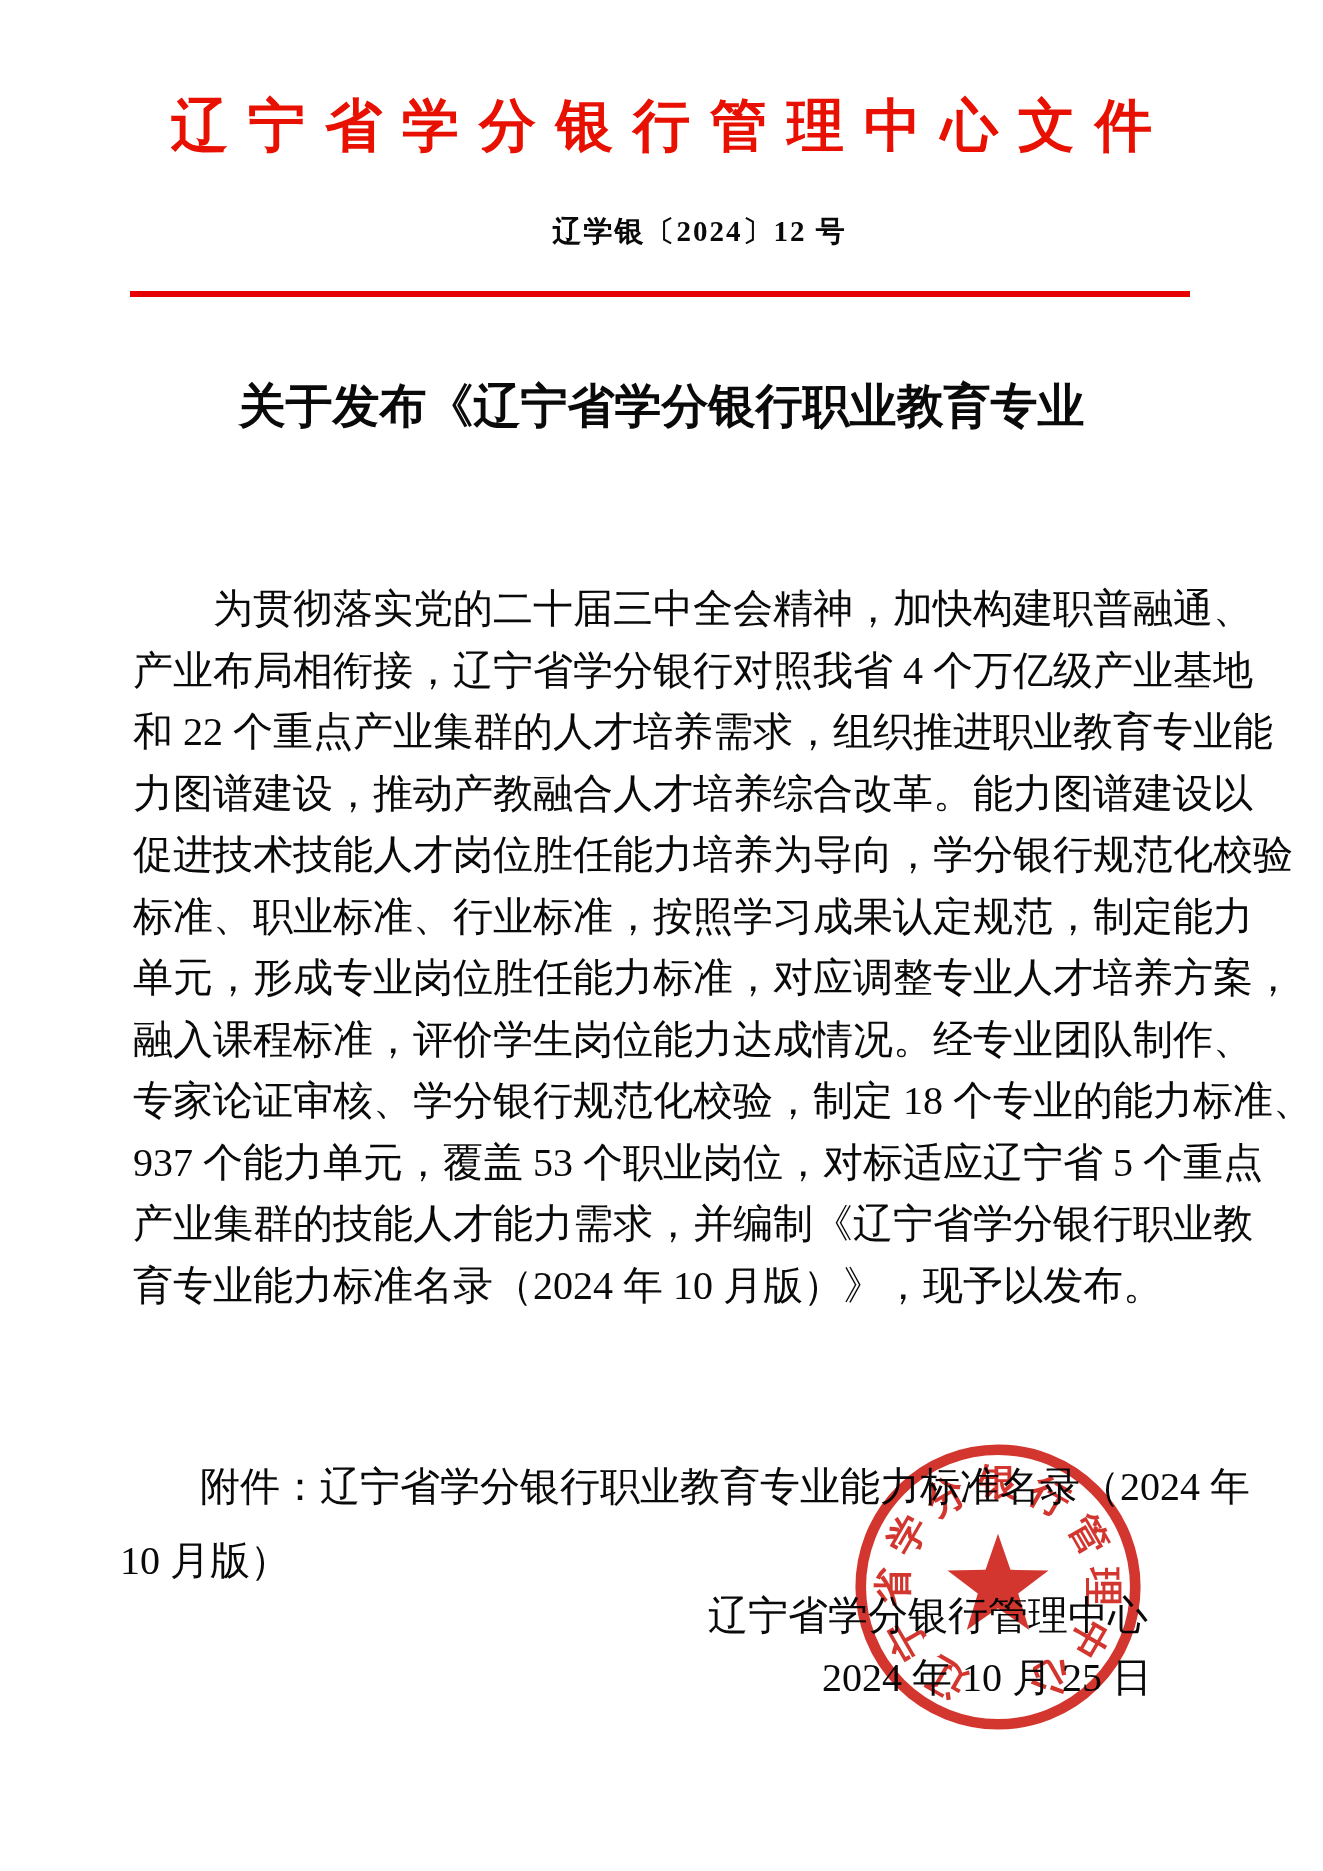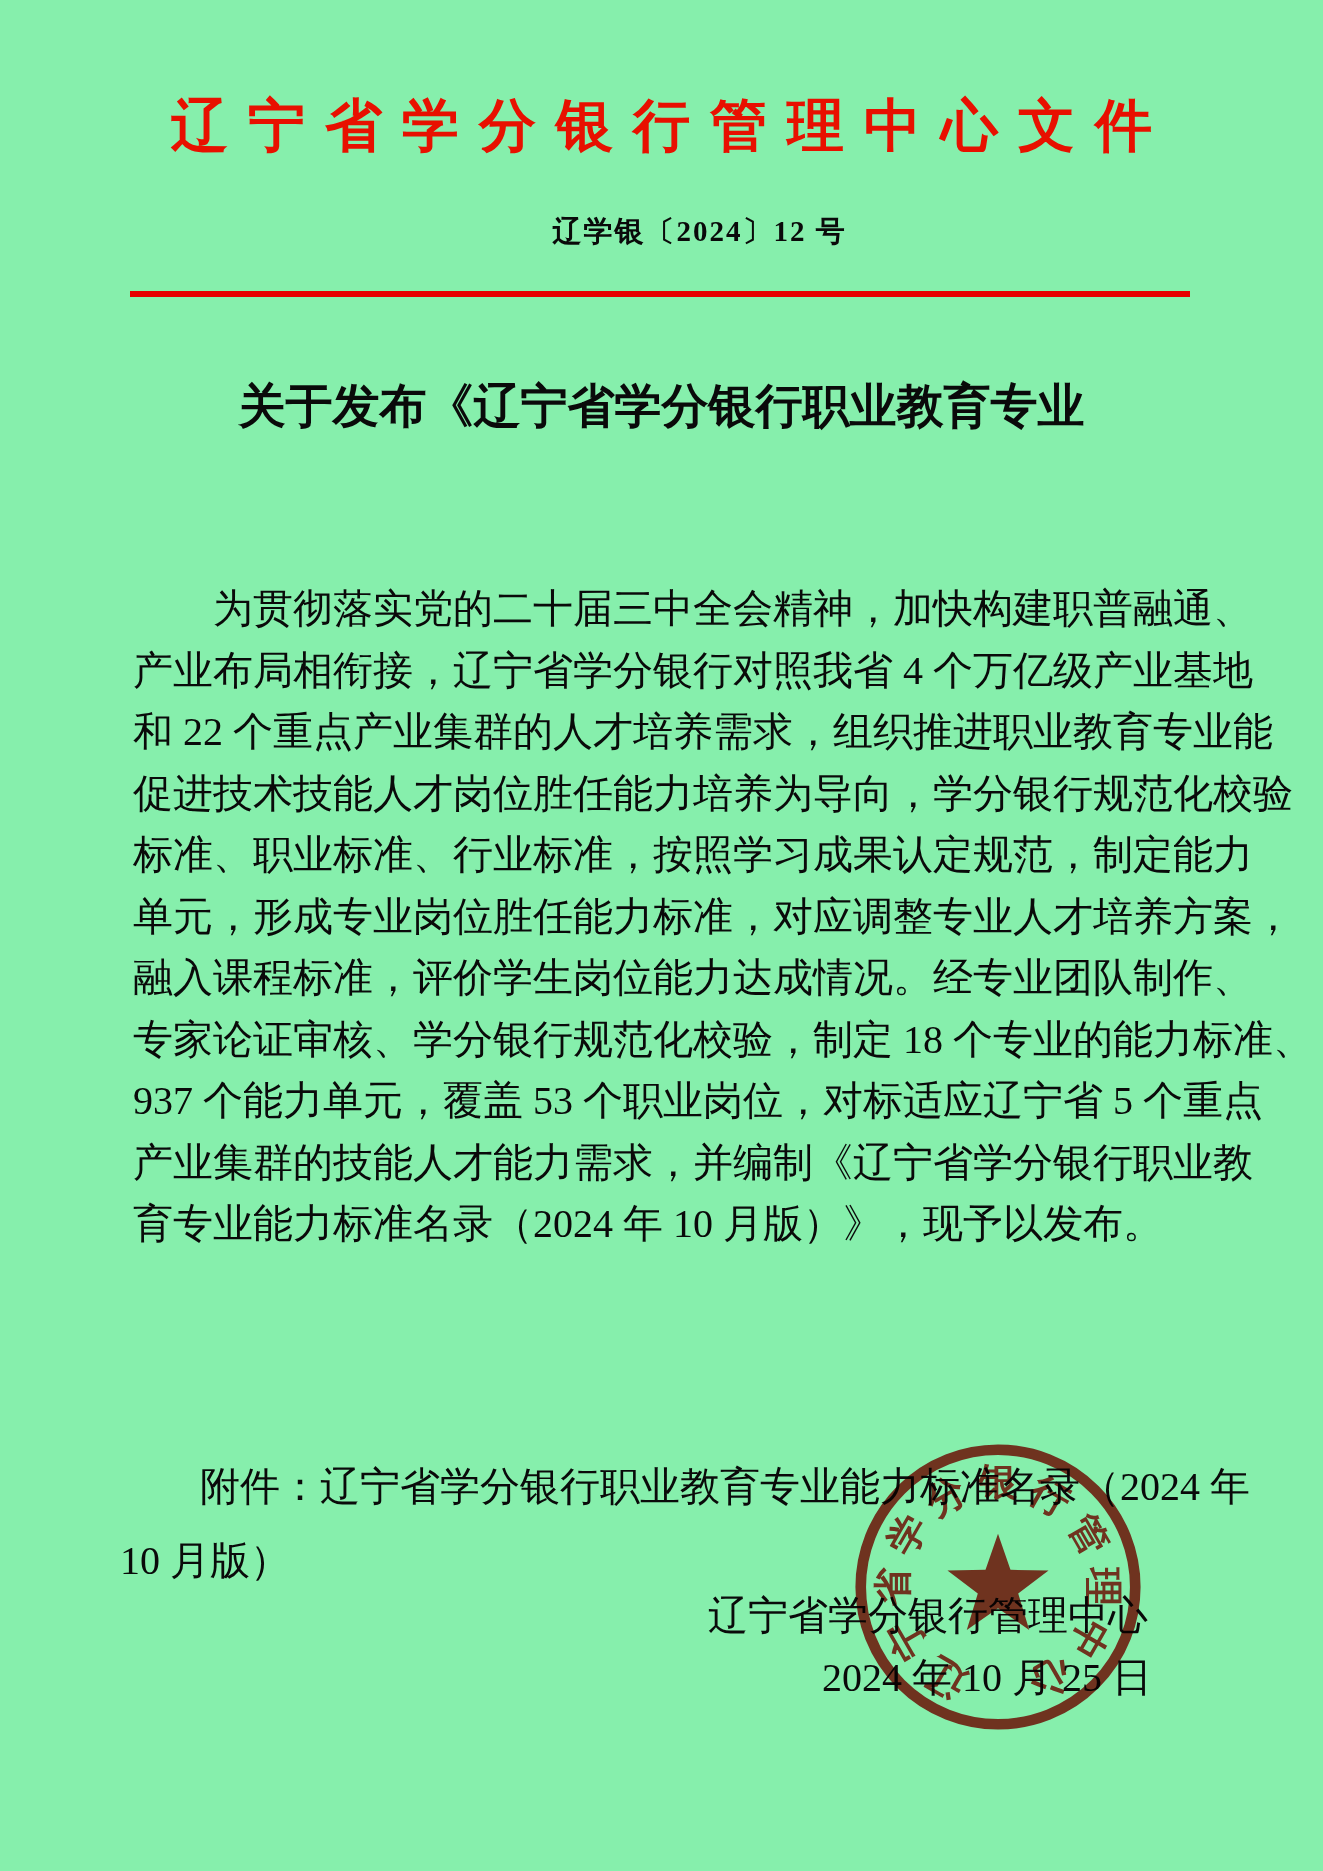--- a/index.html
+++ b/index.html
@@ -1,20 +1,20 @@
 <!DOCTYPE html>
 <html style="--header-red: #e81000; --line-red: #e60000; --seal-red: #cf241c; --text-black: #0a0a0a;"><head>
 <meta charset="utf-8">
 <style>
   html,body{margin:0;padding:0;background:#888;}
   .page{
     position:relative;
     width:1323px;height:1871px;
     margin:0 auto;
-    background:#86efac;
+    background:#ffffff;
     overflow:hidden;
     font-family:"Liberation Serif","DejaVu Serif",serif;
     color:var(--text-black,#0a0a0a);
   }
   .org-title{
     position:absolute;top:88px;left:0;width:100%;
     text-align:center;
     font-size:57px;font-weight:900;
     letter-spacing:20px;padding-left:20px;box-sizing:border-box;
     color:var(--header-red,#e81000);
@@ -91,20 +91,21 @@
 
   <div class="doc-title">
     <div>关于发布《辽宁省学分银行职业教育专业</div>
   </div>
 
   <div class="body-text">
 
   <div class="body-line">为贯彻落实党的二十届三中全会精神，加快构建职普融通、</div>
       <div class="body-line">产业布局相衔接，辽宁省学分银行对照我省 4 个万亿级产业基地</div>
       <div class="body-line">和 22 个重点产业集群的人才培养需求，组织推进职业教育专业能</div>
+      <div class="body-line">力图谱建设，推动产教融合人才培养综合改革。能力图谱建设以</div>
       <div class="body-line">促进技术技能人才岗位胜任能力培养为导向，学分银行规范化校验</div>
       <div class="body-line">标准、职业标准、行业标准，按照学习成果认定规范，制定能力</div>
       <div class="body-line">单元，形成专业岗位胜任能力标准，对应调整专业人才培养方案，</div>
       <div class="body-line">融入课程标准，评价学生岗位能力达成情况。经专业团队制作、</div>
       <div class="body-line">专家论证审核、学分银行规范化校验，制定 18 个专业的能力标准、</div>
       <div class="body-line">937 个能力单元，覆盖 53 个职业岗位，对标适应辽宁省 5 个重点</div>
       <div class="body-line">产业集群的技能人才能力需求，并编制《辽宁省学分银行职业教</div>
       <div class="body-line">育专业能力标准名录（2024 年 10 月版）》，现予以发布。</div>
     </div>
 

